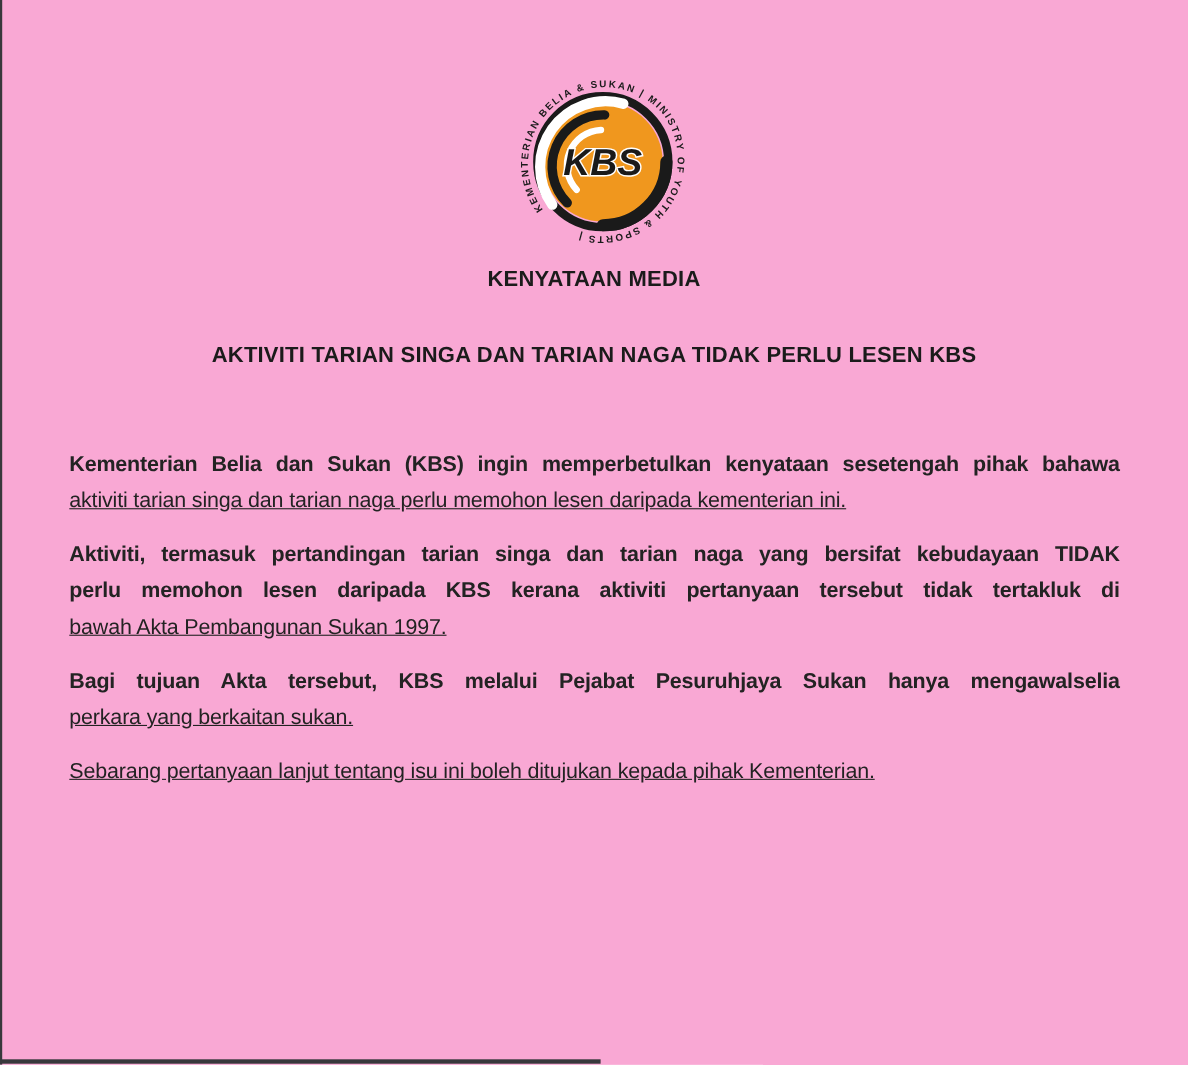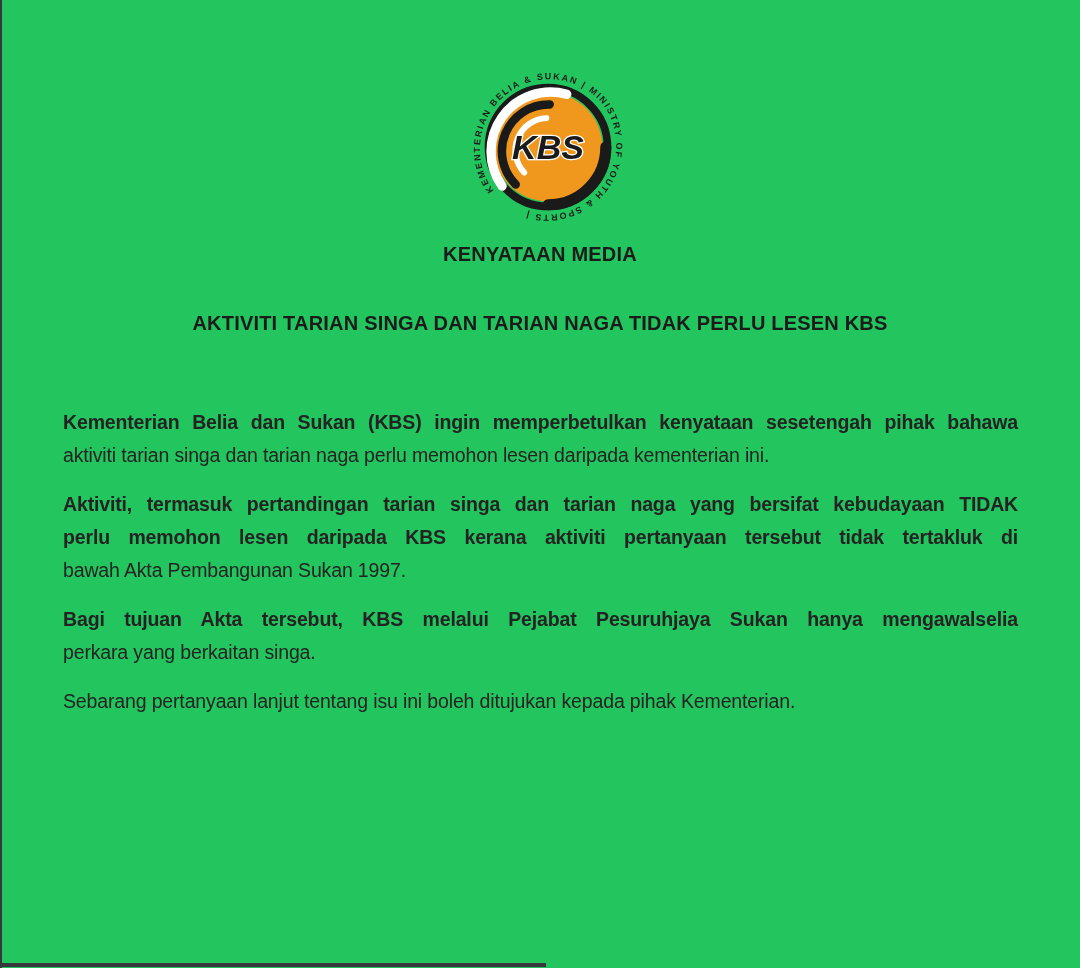--- a/index.html
+++ b/index.html
@@ -3,21 +3,21 @@
 <meta charset="utf-8">
 <style>
   html,body{margin:0;padding:0;}
   body{
     width:1080px;height:968px;
     background:#ffffff;
     font-family:"Liberation Sans","DejaVu Sans",sans-serif;
     -webkit-font-smoothing:antialiased;
   }
   .page{
-    position:relative;width:1080px;height:968px;background:#22c55e;overflow:hidden;
+    position:relative;width:1080px;height:968px;background:#f9a8d4;overflow:hidden;
   }
   .edge-left{
     position:absolute;left:0;top:0;width:2px;height:968px;background:#38383c;
   }
   .edge-bottom{
     position:absolute;left:0;bottom:1px;width:546px;height:4px;background:#38383c;
   }
   .logo-wrap{
     position:absolute;left:463px;top:62px;width:170px;height:170px;
   }
@@ -27,21 +27,21 @@
   }
   .headline.h1{top:243px;}
   .headline.h2{top:312px;}
   .bodytext{
     position:absolute;left:63px;top:406px;width:955px;
     font-size:19.5px;color:#232323;letter-spacing:-.15px;
   }
   .para{margin:0 0 16px 0;}
   .line{line-height:33px;white-space:normal;}
   .line.j{text-align:justify;text-align-last:justify;font-weight:bold;}
-  .line.last{text-align:right;text-align-last:left;}
+  .line.last{text-align:right;text-align-last:left;text-decoration:underline;}
   .signoff{
     position:absolute;left:63px;top:791px;
     font-weight:bold;font-size:21px;color:#1b1b1b;line-height:34px;letter-spacing:.2px;
   }
   svg text{font-family:"Liberation Sans","DejaVu Sans",sans-serif;}
 </style>
 </head>
 <body>
 
 <div class="page">
@@ -82,21 +82,21 @@
       <div class="line j">Kementerian Belia dan Sukan (KBS) ingin memperbetulkan kenyataan sesetengah pihak bahawa</div>
       <div class="line last">aktiviti tarian singa dan tarian naga perlu memohon lesen daripada kementerian ini.</div>
     </div>
     <div class="para">
       <div class="line j">Aktiviti, termasuk pertandingan tarian singa dan tarian naga yang bersifat kebudayaan TIDAK</div>
       <div class="line j">perlu memohon lesen daripada KBS kerana aktiviti pertanyaan tersebut tidak tertakluk di</div>
       <div class="line last">bawah Akta Pembangunan Sukan 1997.</div>
     </div>
     <div class="para">
       <div class="line j">Bagi tujuan Akta tersebut, KBS melalui Pejabat Pesuruhjaya Sukan hanya mengawalselia</div>
-      <div class="line last">perkara yang berkaitan singa.</div>
+      <div class="line last">perkara yang berkaitan sukan.</div>
     </div>
     <div class="para">
       <div class="line last">Sebarang pertanyaan lanjut tentang isu ini boleh ditujukan kepada pihak Kementerian.</div>
     </div>
   </div>
 
 
 </div>
 
 </body></html>

